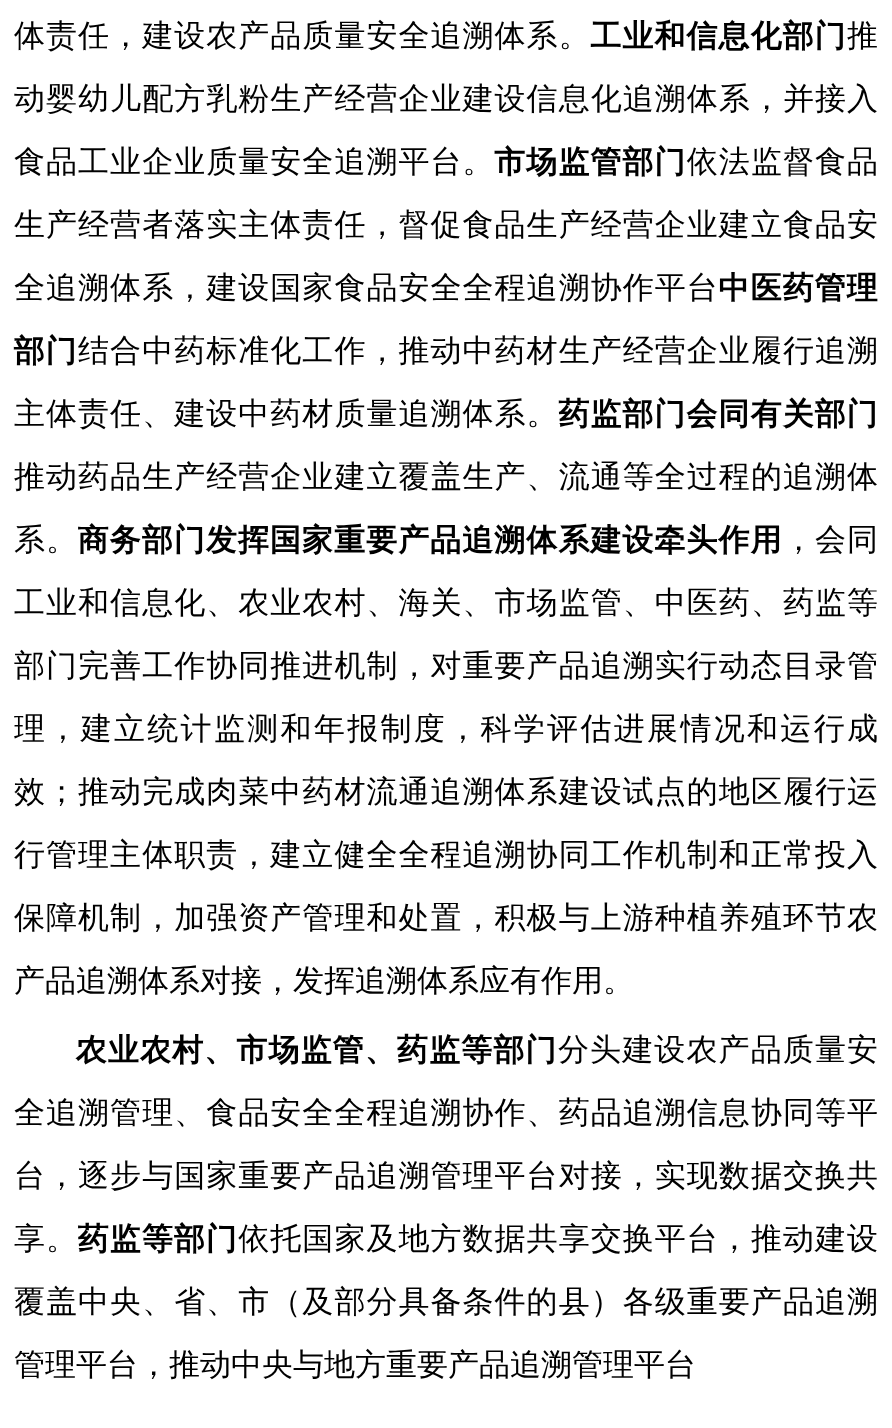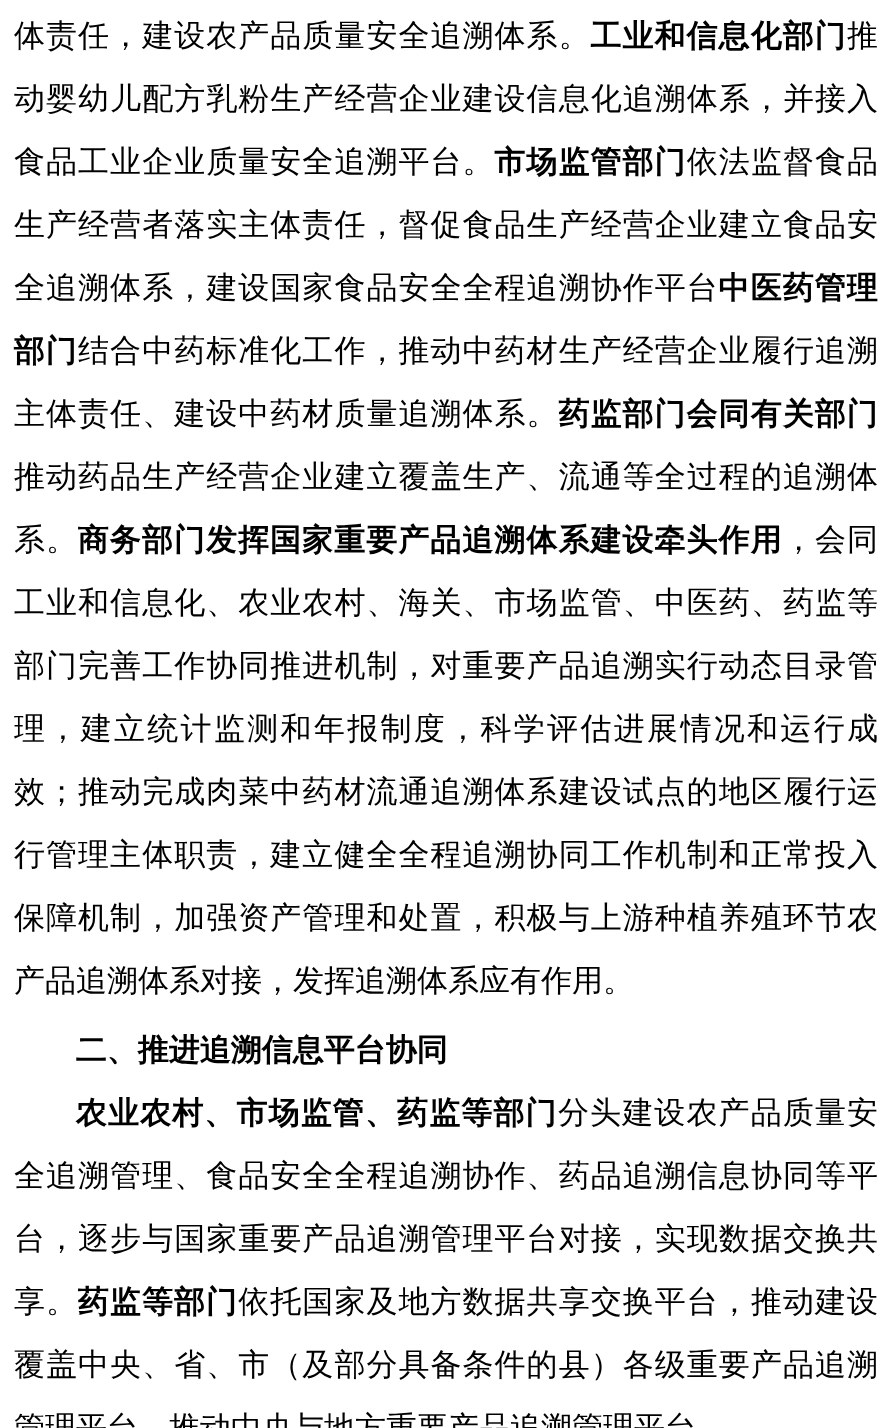--- a/index.html
+++ b/index.html
@@ -45,17 +45,16 @@
 </style>
 </head>
 <body>
 
 <div class="page">
 
   <p class="para" id="para1"><span>体责任，建设农产品质量安全追溯体系。</span><span class="b">工业和信息化部门</span><span>推动婴幼儿配方乳粉生产经营企业建设信息化追溯体系，并接入食品工业企业质量安全追溯平台。</span><span class="b">市场监管部门</span><span>依法监督食品生产经营者落实主体责任，督促食品生产经营企业建立食品安全追溯体系，建设国家食品安全全程追溯协作平台</span><span class="b">中医药管理部门</span><span>结合中药标准化工作，推动中药材生产经营企业履行追溯主体责任、建设中药材质量追溯体系。</span><span class="b">药监部门会同有关部门</span><span>推动药品生产经营企业建立覆盖生产、流通等全过程的追溯体系。</span><span class="b">商务部门发挥国家重要产品追溯体系建设牵头作用</span><span>，会同工业和信息化、农业农村、海关、市场监管、中医药、药监等部门完善工作协同推进机制，对重要产品追溯实行动态目录管理，建立统计监测和年报制度，科学评估进展情况和运行成效；推动完成肉菜中药材流通追溯体系建设试点的地区履行运行管理主体职责，建立健全全程追溯协同工作机制和正常投入保障机制，加强资产管理和处置，积极与上游种植养殖环节农产品追溯体系对接，发挥追溯体系应有作用。</span></p>
 
   <div class="spacer-sm"></div>
 
-  <p class="heading">二、推进追溯信息平台协同</p>
 
   <p class="para indent" id="para2"><span class="b">农业农村、市场监管、药监等部门</span><span>分头建设农产品质量安全追溯管理、食品安全全程追溯协作、药品追溯信息协同等平台，逐步与国家重要产品追溯管理平台对接，实现数据交换共享。</span><span class="b">药监等部门</span><span>依托国家及地方数据共享交换平台，推动建设覆盖中央、省、市（及部分具备条件的县）各级重要产品追溯管理平台，推动中央与地方重要产品追溯管理平台</span></p>
 
 </div>
 
 </body></html>

